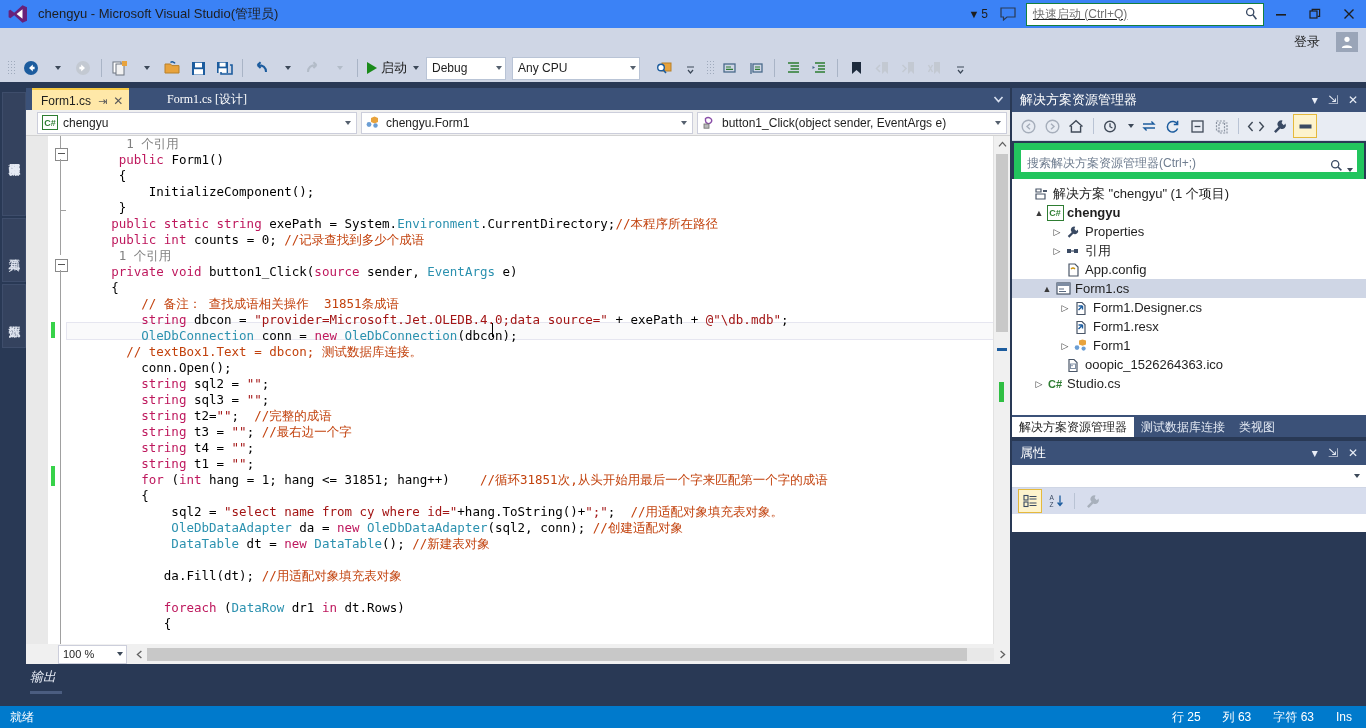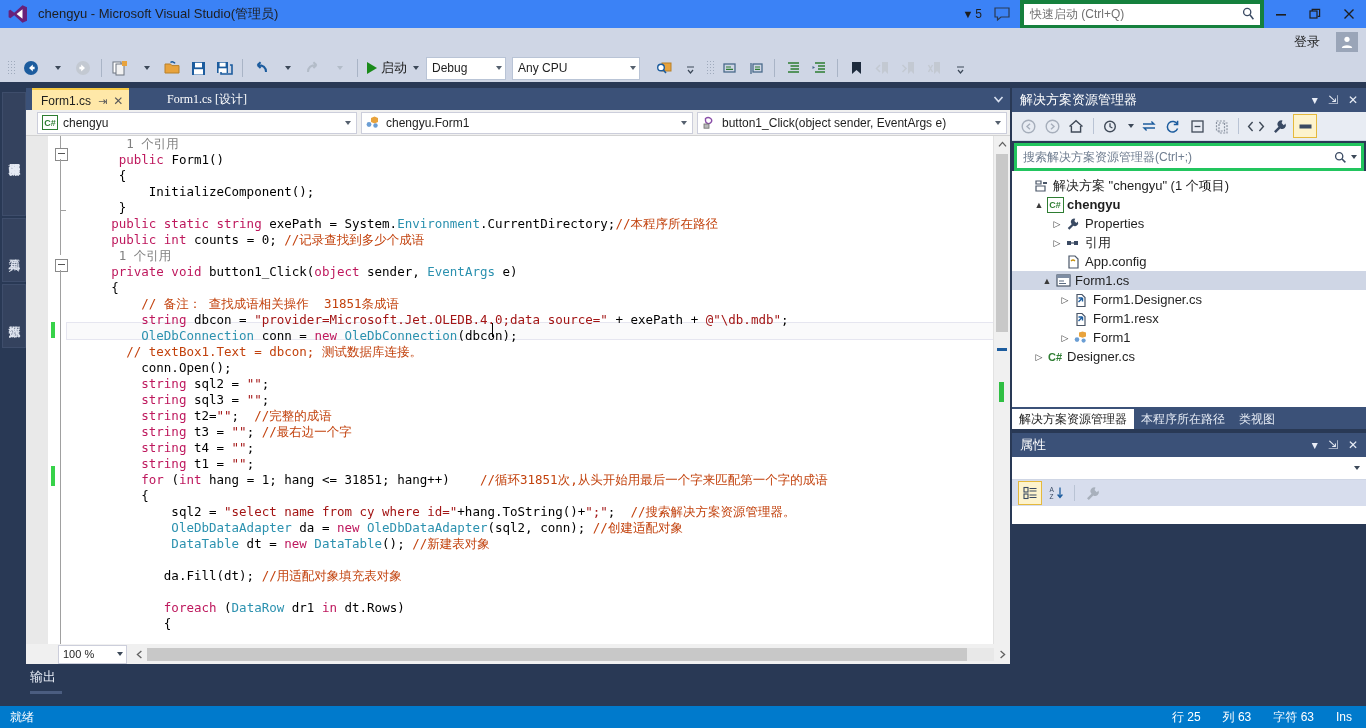--- a/index.html
+++ b/index.html
@@ -13,22 +13,22 @@
   .app{position:relative;width:1366px;height:728px;}
 
   
   .titlebar{position:absolute;left:0;top:0;width:1366px;height:28px;background:#3b82f6;}
   .vs-logo{position:absolute;left:8px;top:4px;width:20px;height:20px;}
   .title-text{position:absolute;left:38px;top:5px;font-size:13px;color:#1e1e1e;white-space:nowrap;}
   .tb-right{position:absolute;right:0;top:0;height:28px;display:flex;align-items:center;}
   .feedback-flag{display:flex;align-items:center;gap:2px;margin-right:12px;font-size:12px;color:#1e1e1e;}
   .flag-glyph{font-size:11px;}
   .speech-icon{margin-right:10px;width:16px;height:14px;}
-  .quick-launch{position:relative;width:236px;height:21px;background:#fff;border:4px solid #15803d;
-      display:flex;align-items:center;}
+  .quick-launch{position:relative;width:236px;height:21px;background:#fff;border:1px solid #15803d;
+      display:flex;align-items:center;text-decoration:underline;}
   .ql-text{font-size:12px;color:#707070;padding-left:6px;white-space:nowrap;}
   .ql-mag{position:absolute;right:5px;top:3px;}
   .wbtn{width:34px;height:28px;display:flex;align-items:center;justify-content:center;cursor:default;}
 
   
   .menubar{position:absolute;left:0;top:28px;width:1366px;height:26px;background:#cfd6e5;}
   .menu-items{position:absolute;left:6px;top:0;display:flex;height:26px;align-items:center;}
   .menu-item{padding:3px 11px;font-size:13px;color:#1e1e1e;white-space:nowrap;cursor:default;}
   .signin{position:absolute;right:46px;top:5px;font-size:13px;color:#1e1e1e;cursor:default;}
   .acct-badge{position:absolute;right:8px;top:4px;width:22px;height:20px;background:#9aa5b8;
@@ -126,22 +126,22 @@
   .right-col{position:absolute;left:1012px;top:88px;width:354px;height:576px;}
   .panel-head{height:24px;background:#3b5178;display:flex;align-items:center;
       padding-left:8px;color:#ffffff;font-size:13px;}
   .panel-head .ctrls{margin-left:auto;display:flex;align-items:center;gap:10px;padding-right:8px;}
   .ph-btn{cursor:default;color:#e9eef7;font-size:12px;line-height:1;}
   .se-toolbar{height:28px;background:#e8ecf3;border-bottom:1px solid #cfd6e5;
       display:flex;align-items:center;padding-left:5px;gap:2px;}
   .se-ico{width:22px;height:22px;display:flex;align-items:center;justify-content:center;cursor:default;}
   .se-ico.sel{background:#fdf3cd;border:1px solid #e5b93c;}
   .se-sep{width:1px;height:16px;background:#b9c3d4;margin:0 4px;}
-  .se-search{height:22px;background:#fff;border:3px solid #22c55e;margin:2px 2px 0 2px;
-      display:flex;align-items:center;padding:0 4px 0 6px;}
+  .se-search{height:22px;background:#fff;border:7px solid #22c55e;margin:2px 2px 0 2px;
+      display:flex;align-items:flex-end;padding:0 4px 0 6px;}
   .se-search .ph{font-size:12px;color:#6f7d90;flex:1;white-space:nowrap;}
   .se-tree{background:#ffffff;height:231px;overflow:hidden;padding-top:5px;font-size:13px;}
   .trow{display:flex;align-items:center;height:19px;padding-left:6px;white-space:nowrap;cursor:default;}
   .trow.sel{background:#cfd6e5;}
   .twist{width:14px;display:flex;align-items:center;justify-content:center;color:#3a3a3a;font-size:9px;}
   .ticon{width:18px;display:flex;align-items:center;justify-content:center;margin-right:3px;}
   .tlabel{color:#1e1e1e;}
   .tlabel.b{font-weight:bold;}
   .se-tabs{height:22px;background:#3b5178;display:flex;align-items:flex-end;}
   .se-tab{height:20px;display:flex;align-items:center;padding:0 7px;font-size:12px;cursor:default;}
@@ -149,21 +149,21 @@
   .se-tab.inactive{color:#e4eaf4;}
 
   
   .props{margin-top:4px;}
   .prop-combo{height:22px;background:#ffffff;border-bottom:1px solid #cfd6e5;
       display:flex;align-items:center;justify-content:flex-end;padding-right:6px;}
   .prop-toolbar{height:26px;background:#d7dded;display:flex;align-items:center;padding-left:6px;gap:3px;}
   .prop-grid{background:#ffffff;height:18px;}
 
   
-  .output-dock{position:absolute;left:0;top:664px;width:1366px;height:42px;background:#293955;}
+  .output-dock{position:absolute;left:0;top:664px;width:1366px;height:42px;background:#293955;font-style:italic;}
   .out-tab{position:absolute;left:30px;top:4px;font-size:13px;color:#e6ebf5;cursor:default;}
   .out-underline{position:absolute;left:30px;top:27px;width:32px;height:3px;background:#4b5d80;}
 
   
   .statusbar{position:absolute;left:0;bottom:0;width:1366px;height:22px;background:#007acc;
       color:#ffffff;font-size:12px;display:flex;align-items:center;}
   .st-left{padding-left:10px;}
   .st-right{margin-left:auto;display:flex;align-items:center;}
   .st-cell{padding:0 22px 0 0;white-space:nowrap;}
   .st-ins{padding-right:14px;}
@@ -458,36 +458,36 @@
 
       <div class="ln-hi" style="top:186px;width:928px"></div>
       <pre class="code">        <span class="g">1 个引用</span>
        <span class="k">public </span>Form1()
        {
            InitializeComponent();
        }
       <span class="k">public static string </span>exePath = System.<span class="t">Environment</span>.CurrentDirectory;<span class="c">//本程序所在路径</span>
       <span class="k">public int </span>counts = 0; <span class="c">//记录查找到多少个成语</span>
        <span class="g">1 个引用</span>
-      <span class="k">private void </span>button1_Click(<span class="k">object </span>sender, <span class="t">EventArgs</span> e)
+      <span class="k">private void </span>button1_Click(<span class="k">source </span>sender, <span class="t">EventArgs</span> e)
       {
           <span class="c">// 备注： 查找成语相关操作  31851条成语</span>
           <span class="k">string </span>dbcon = <span class="s">"provider=Microsoft.Jet.OLEDB.4.0;data source="</span> + exePath + <span class="s">@"\db.mdb"</span>;
           <span class="t">OleDbConnection</span> conn = <span class="k">new </span><span class="t">OleDbConnection</span>(dbcon);
         <span class="c">// textBox1.Text = dbcon; 测试数据库连接。</span>
           conn.Open();
           <span class="k">string </span>sql2 = <span class="s">""</span>;
           <span class="k">string </span>sql3 = <span class="s">""</span>;
           <span class="k">string </span>t2=<span class="s">""</span>;  <span class="c">//完整的成语</span>
           <span class="k">string </span>t3 = <span class="s">""</span>; <span class="c">//最右边一个字</span>
           <span class="k">string </span>t4 = <span class="s">""</span>;
           <span class="k">string </span>t1 = <span class="s">""</span>;
           <span class="k">for </span>(<span class="k">int </span>hang = 1; hang &lt;= 31851; hang++)    <span class="c">//循环31851次,从头开始用最后一个字来匹配第一个字的成语</span>
           {
-              sql2 = <span class="s">"select name from cy where id="</span>+hang.ToString()+<span class="s">";"</span>;  <span class="c">//搜索解决方案资源管理器。</span>
+              sql2 = <span class="s">"select name from cy where id="</span>+hang.ToString()+<span class="s">";"</span>;  <span class="c">//用适配对象填充表对象。</span>
               <span class="t">OleDbDataAdapter</span> da = <span class="k">new </span><span class="t">OleDbDataAdapter</span>(sql2, conn); <span class="c">//创建适配对象</span>
               <span class="t">DataTable</span> dt = <span class="k">new </span><span class="t">DataTable</span>(); <span class="c">//新建表对象</span>
 
              da.Fill(dt); <span class="c">//用适配对象填充表对象</span>
 
              <span class="k">foreach </span>(<span class="t">DataRow</span> dr1 <span class="k">in </span>dt.Rows)
              {
 
                 <span class="k">try</span></pre>
       <div class="caret-bar" style="left:466px;top:187px"></div>
@@ -719,33 +719,44 @@
         <span class="ticon">
           <svg width="15" height="13" viewBox="0 0 15 13">
               <path d="M5 1.6 L8.5 0.4 L12 1.6 L12 5.4 L8.5 6.8 L5 5.4 Z" fill="#e8a33d"></path>
               <circle cx="3" cy="8.6" r="2.3" fill="#6b9ed4"></circle>
               <circle cx="9.6" cy="9.6" r="2.1" fill="#6b9ed4"></circle>
             </svg>
         </span>
         <span class="tlabel">Form1</span>
       </div>
 
+      <div class="trow" style="padding-left:38px">
+        <span class="twist"></span>
+        <span class="ticon">
+          <svg width="14" height="14" viewBox="0 0 14 14">
+              <path d="M3 1.5 h5 l3 3 v9 h-8z" fill="none" stroke="#4a5668" stroke-width="1.2"></path>
+              <rect x="4.5" y="6" width="5" height="4.5" fill="none" stroke="#7e8da3" stroke-width="1"></rect>
+              <circle cx="6" cy="7.6" r="0.8" fill="#7e8da3"></circle>
+            </svg>
+        </span>
+        <span class="tlabel">ooopic_1526264363.ico</span>
+      </div>
 
       <div class="trow" style="padding-left:20px">
         <span class="twist">▷</span>
         <span class="ticon">
           <span style="color:#2e7d32;font-weight:bold;font-size:11px">C#</span>
         </span>
-        <span class="tlabel">Designer.cs</span>
+        <span class="tlabel">Studio.cs</span>
       </div>
     </div>
 
     <div class="se-tabs">
       <div class="se-tab active">解决方案资源管理器</div>
-      <div class="se-tab inactive">本程序所在路径</div>
+      <div class="se-tab inactive">测试数据库连接</div>
       <div class="se-tab inactive">类视图</div>
     </div>
 
     <div class="props">
       <div class="panel-head">
         <span>属性</span>
         <span class="ctrls">
           <span class="ph-btn">▾</span>
           <span class="ph-btn">⇲</span>
           <span class="ph-btn">✕</span>

